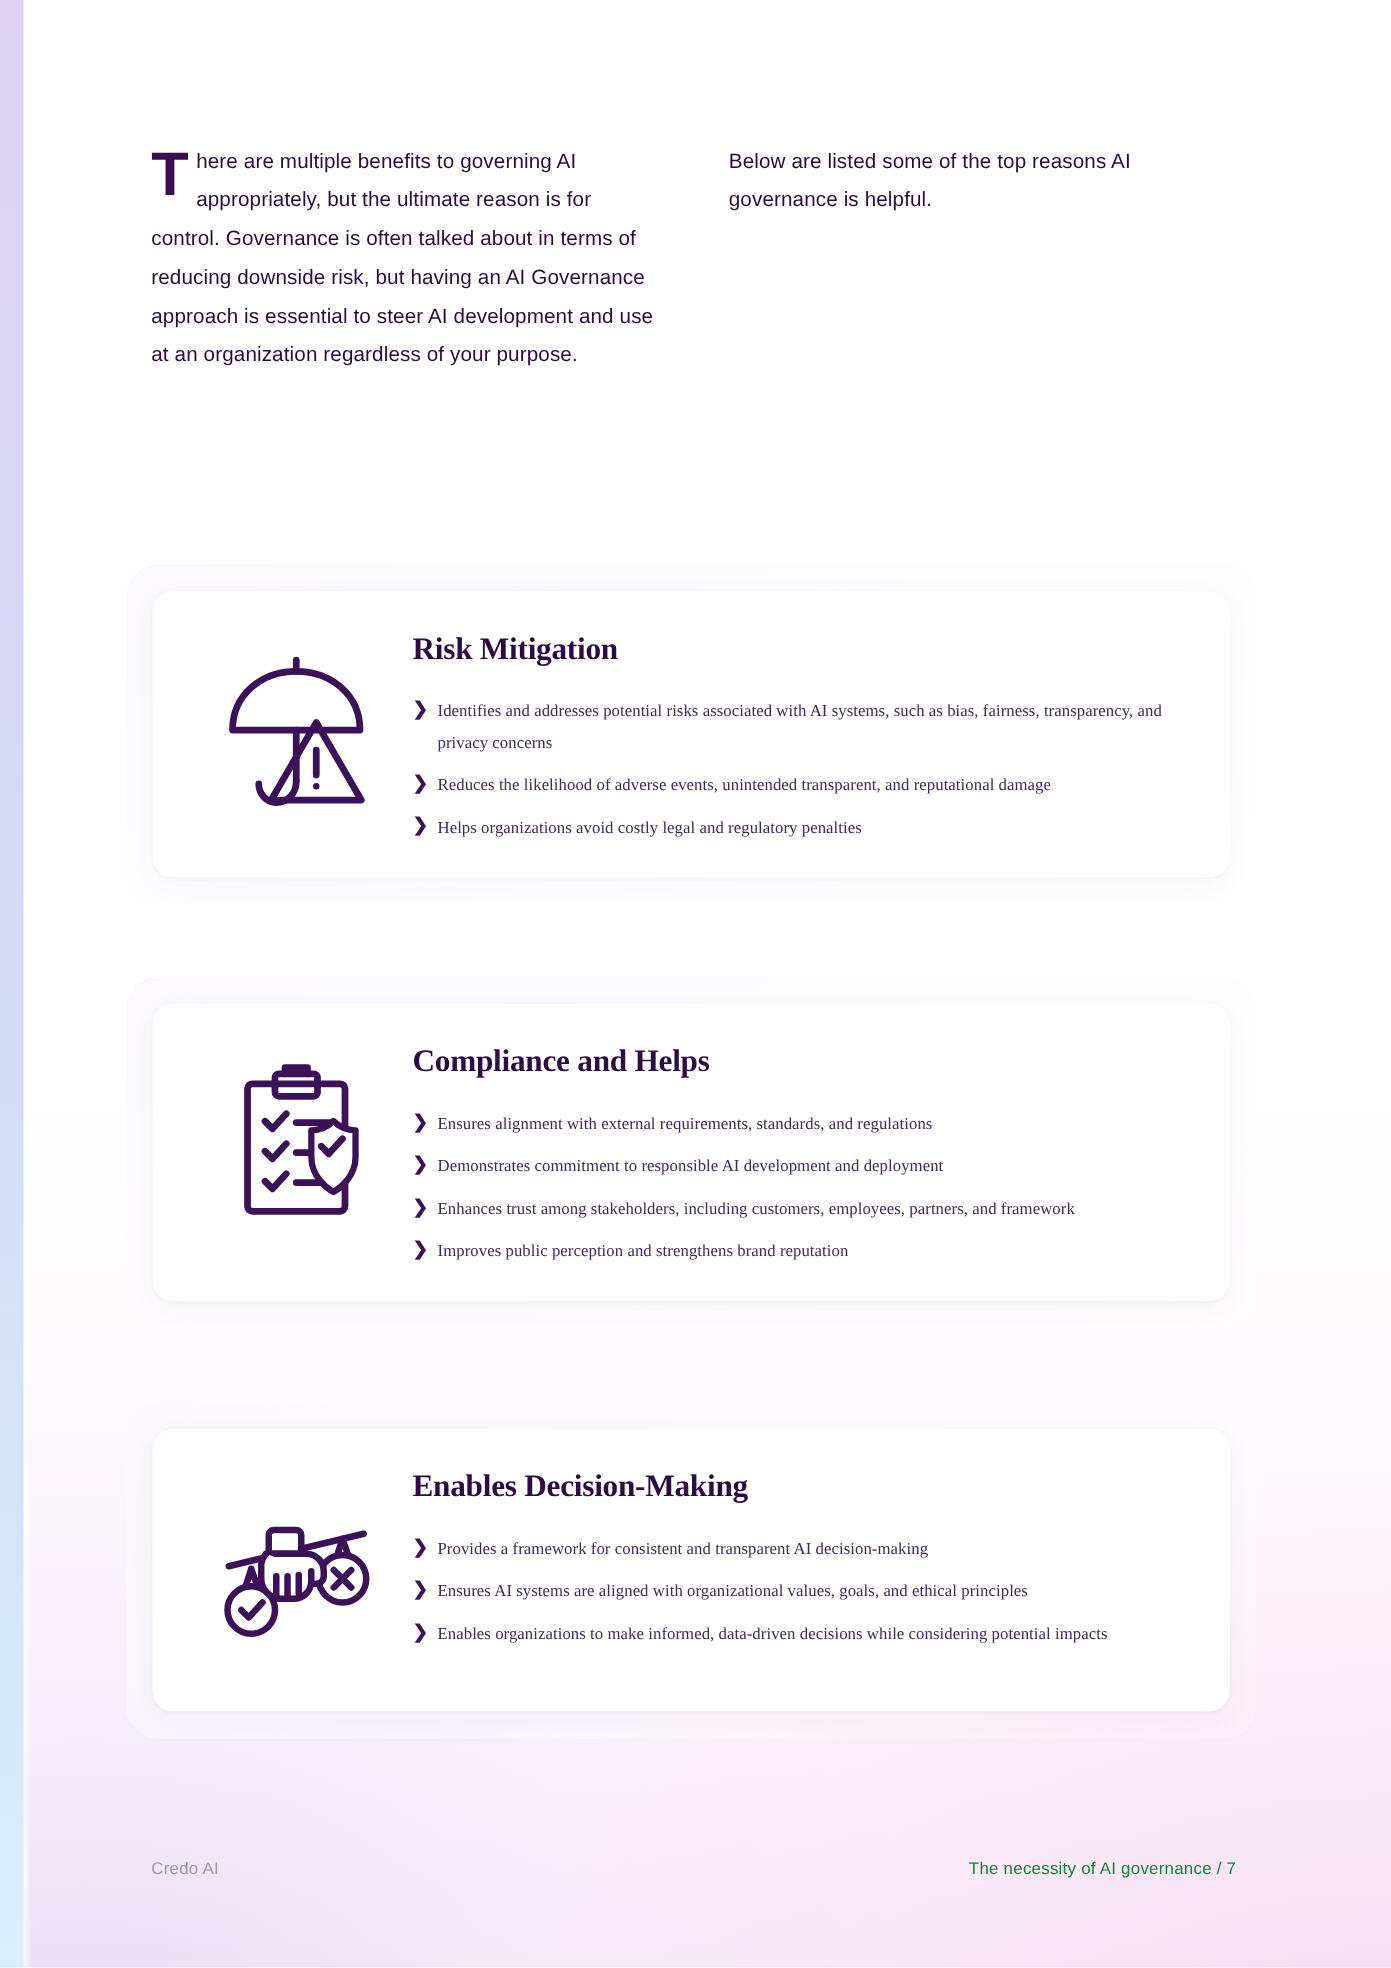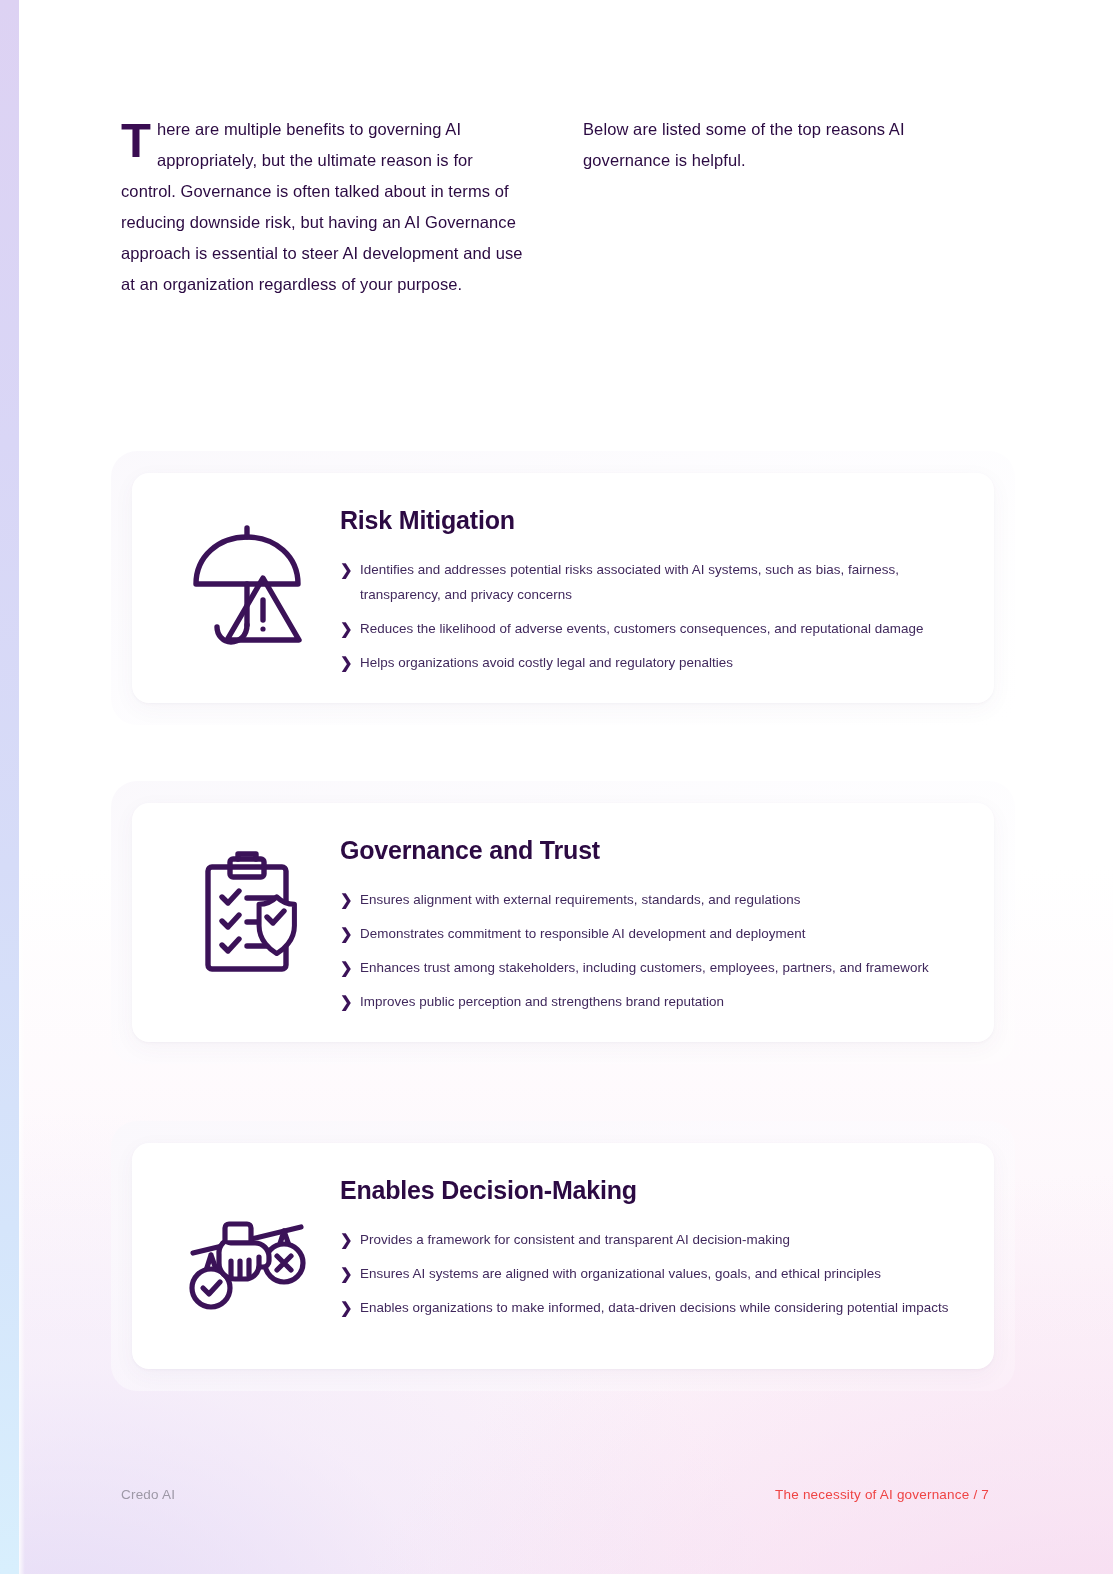--- a/index.html
+++ b/index.html
@@ -63,25 +63,26 @@
     line-height:44px;
     font-weight:700;
     color:#3a0d52;
     margin:4px 7px 0 0;
     letter-spacing:-1px;
   }
 
   
   .card-wrap {
     position:absolute;
-    left:111px;
+    left:101px;
     width:904px;
     border-radius:26px;
     background:linear-gradient(160deg, rgba(250,248,252,0.92) 0%, rgba(252,251,254,0.55) 45%, rgba(255,255,255,0.2) 100%);
     padding:22px 21px;
+    font-family:Liberation Serif, serif;
   }
   .card {
     position:relative;
     background:#ffffff;
     border-radius:17px;
     box-shadow:0 1px 3px rgba(90,60,120,0.045), 0 6px 22px rgba(90,60,120,0.045);
     min-height:226px;
     padding:32px 30px 28px 30px;
     display:flex;
     align-items:flex-start;
@@ -136,21 +137,21 @@
     position:absolute;
     left:121px; right:124px;
     top:1487px;
     display:flex;
     justify-content:space-between;
     align-items:center;
     font-size:13.5px;
     gap:24px;
   }
   .footer-left  { color:#9d98a6; letter-spacing:0.2px; }
-  .footer-right { color:#ef4444; letter-spacing:0.2px; }
+  .footer-right { color:#15803d; letter-spacing:0.2px; }
 </style>
 </head>
 <body>
 
 <div class="page-bg"></div>
 <div class="edge-strip"></div>
 <div class="edge-seam"></div>
 
 <div class="page">
 
@@ -173,21 +174,21 @@
           <path d="M61 104 C61 115 53 121 45 121 C37 121 31 114 31 106"></path>
           <path d="M77 57 L113 119 L41 119 Z"></path>
           <line x1="77" y1="79" x2="77" y2="99"></line>
           <circle cx="77" cy="108" r="2.6" fill="#3b1258" stroke="none"></circle>
         </svg>
       </div>
       <div class="card-body">
         <h2 class="card-title">Risk Mitigation</h2>
         <ul class="points">
           <li><span class="chev">❯</span><span>Identifies and addresses potential risks associated with AI systems, such as bias, fairness, transparency, and privacy concerns</span></li>
-          <li><span class="chev">❯</span><span>Reduces the likelihood of adverse events, customers consequences, and reputational damage</span></li>
+          <li><span class="chev">❯</span><span>Reduces the likelihood of adverse events, unintended transparent, and reputational damage</span></li>
           <li><span class="chev">❯</span><span>Helps organizations avoid costly legal and regulatory penalties</span></li>
         </ul>
       </div>
     </div>
   </div>
 
   <div class="card-wrap" id="card-1">
     <div class="card">
       <div class="card-icon">
         <svg width="122" height="124" viewBox="0 0 122 124" fill="none" stroke="#3b1258" stroke-width="5.4" stroke-linecap="round" stroke-linejoin="round">
@@ -198,21 +199,21 @@
           <path d="M36 70 L42 76 L53 64"></path>
           <path d="M36 94 L42 100 L53 88"></path>
           <line x1="61" y1="47" x2="88" y2="47"></line>
           <line x1="61" y1="71" x2="88" y2="71"></line>
           <line x1="61" y1="95" x2="88" y2="95"></line>
           <path d="M93 49 C101 49 108 45 112 41 C116 45 123 49 131 49 V72 C131 88 119 98 112 102 C105 98 93 88 93 72 Z" transform="translate(-19,4) scale(0.93) translate(6,4)" fill="#ffffff"></path>
           <path d="M84 60 L90 66 L101 54" transform="translate(-3,6)"></path>
         </svg>
       </div>
       <div class="card-body">
-        <h2 class="card-title">Governance and Trust</h2>
+        <h2 class="card-title">Compliance and Helps</h2>
         <ul class="points">
           <li><span class="chev">❯</span><span>Ensures alignment with external requirements, standards, and regulations</span></li>
           <li><span class="chev">❯</span><span>Demonstrates commitment to responsible AI development and deployment</span></li>
           <li><span class="chev">❯</span><span>Enhances trust among stakeholders, including customers, employees, partners, and framework</span></li>
           <li><span class="chev">❯</span><span>Improves public perception and strengthens brand reputation</span></li>
         </ul>
       </div>
     </div>
   </div>
 

